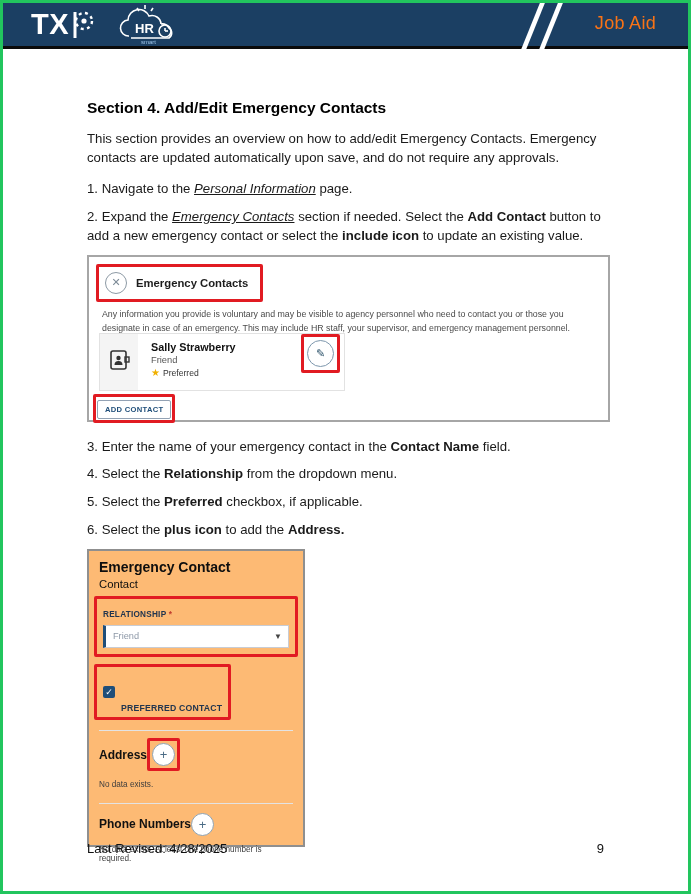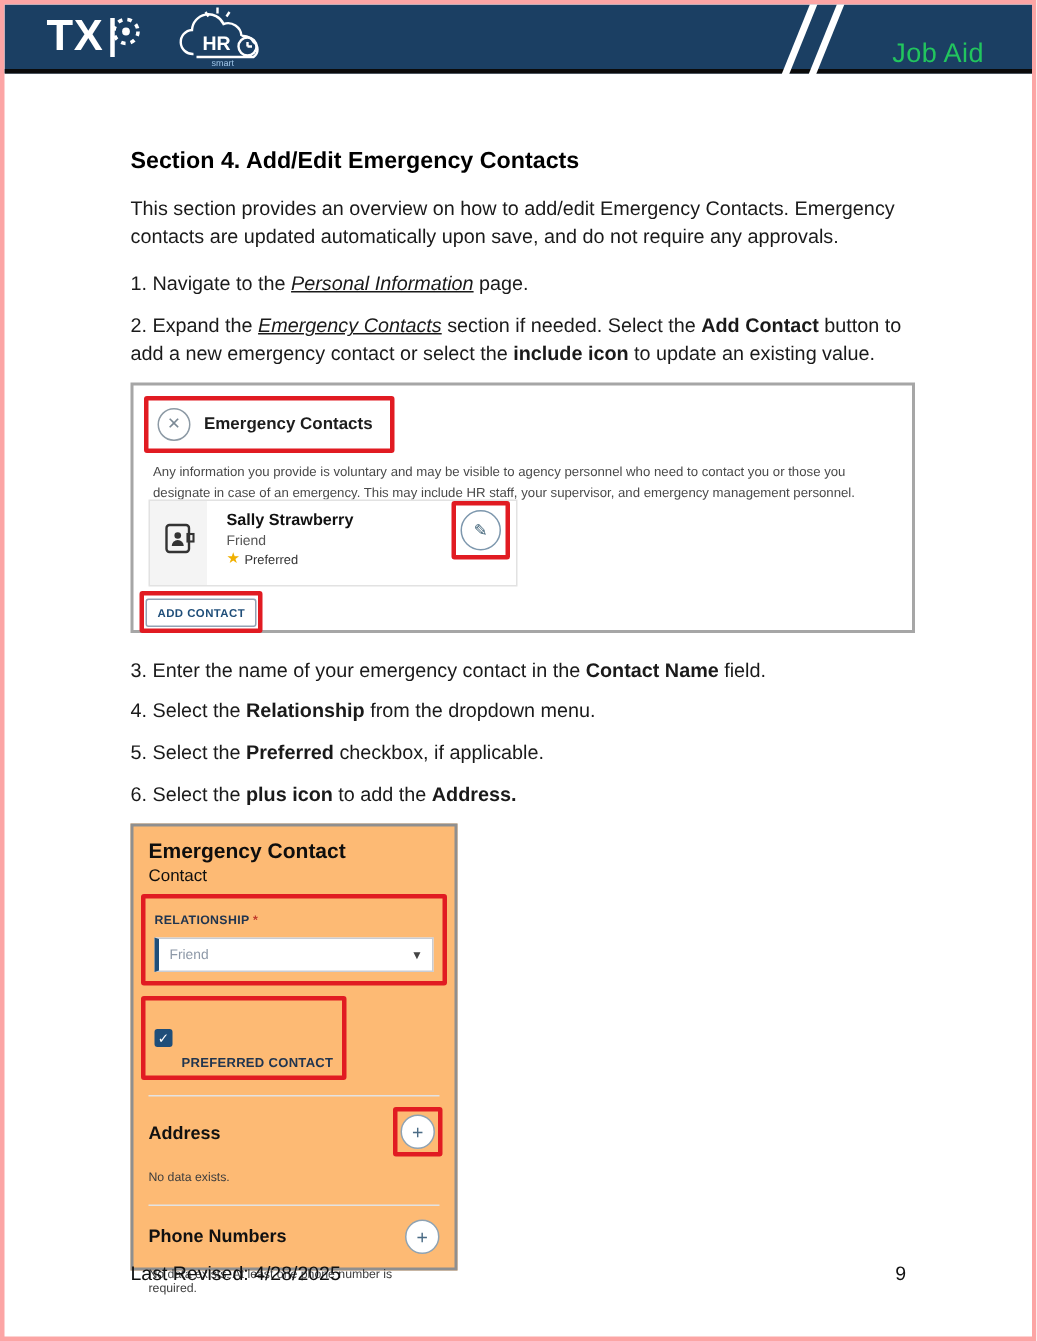--- a/index.html
+++ b/index.html
@@ -1,29 +1,29 @@
 <!DOCTYPE html>
 <html><head>
 <meta charset="utf-8">
 <style>
   html,body{margin:0;padding:0;background:#fff;}
-  .page{width:691px;height:894px;position:relative;background:#fff;border:3px solid #fca5a5;
+  .page{width:691px;height:894px;position:relative;background:#fff;border:3px solid #22c55e;
         box-sizing:border-box;font-family:"Liberation Sans",sans-serif;overflow:hidden;color:#1a1a1a;}
 
   
   .header{position:absolute;top:0;left:0;right:0;height:43px;background:#1b3f63;
           border-bottom:3px solid #0b0b0b;}
   .txp{position:absolute;left:28px;top:4px;display:flex;align-items:flex-start;color:#fff;}
   .txp-text{font-size:29px;font-weight:bold;letter-spacing:0.5px;line-height:34px;}
   .txp-p{margin-left:2px;margin-top:3px;}
   .hr-logo{position:absolute;left:112px;top:1px;}
   .slash{position:absolute;top:-4px;width:5px;height:52px;background:#fff;transform:skewX(-22deg);}
   .slash.s1{left:528px;}
   .slash.s2{left:546px;}
-  .jobaid{position:absolute;right:32px;top:10px;color:#22c55e;font-size:18px;letter-spacing:0.3px;margin-top:12px;}
+  .jobaid{position:absolute;right:32px;top:10px;color:#f97316;font-size:18px;letter-spacing:0.3px;}
 
   
   .content{position:absolute;left:84px;top:96px;width:524px;}
   h1.section-title{font-size:15.5px;font-weight:bold;margin:0 0 13px 0;color:#000;}
   p.body-text{font-size:13.2px;line-height:1.42;margin:0 0 13px 0;}
   p.step{font-size:13.2px;line-height:1.42;margin:0 0 9px 0;}
   .i{font-style:italic;text-decoration:underline;}
   .b{font-weight:bold;}
 
   .hl{border:3px solid #e11b22;border-radius:2px;}
@@ -67,21 +67,21 @@
                font-size:9.2px;color:#8e99a8;font-family:"Liberation Sans",sans-serif;background:#fff;}
   .fselect{box-sizing:border-box;width:100%;margin-top:4px;height:23px;border:1px solid #c8ccd4;
            border-left:3px solid #1f4e79;padding:0 6px 0 7px;font-size:9.2px;color:#8e99a8;
            display:flex;align-items:center;justify-content:space-between;background:#fff;}
   .chevron{color:#444;font-size:8px;}
   .check-hl{display:inline-flex;align-items:center;gap:6px;padding:4px 6px;margin:0 0 8px -5px;}
   .checkbox{width:12px;height:12px;background:#1f4e79;border-radius:2px;color:#fff;font-size:9px;
             display:flex;align-items:center;justify-content:center;}
   .check-label{font-size:8.7px;font-weight:bold;color:#21354f;letter-spacing:0.2px;margin-top:32px;}
   .fsection{border-top:1px solid #e3e3e3;padding-top:9px;margin-top:2px;}
-  .sec-row{display:flex;justify-content:space-between;align-items:center;}
+  .sec-row{display:flex;align-items:center;}
   .sec-title{font-size:12px;font-weight:bold;color:#111;}
   .plus-circle{width:21px;height:21px;border:1.3px solid #8fa3b3;border-radius:50%;background:#fff;
                display:flex;align-items:center;justify-content:center;color:#4a6b85;font-size:13px;line-height:1;}
   .plus-hl{padding:2px;margin:-2px -2px 0 0;}
   .empty-text{font-size:8.2px;color:#3d3d3d;margin:9px 0 14px 0;}
 
   
   .footer{position:absolute;left:84px;right:84px;top:838px;display:flex;justify-content:space-between;
           font-size:13px;color:#111;}
 </style>

